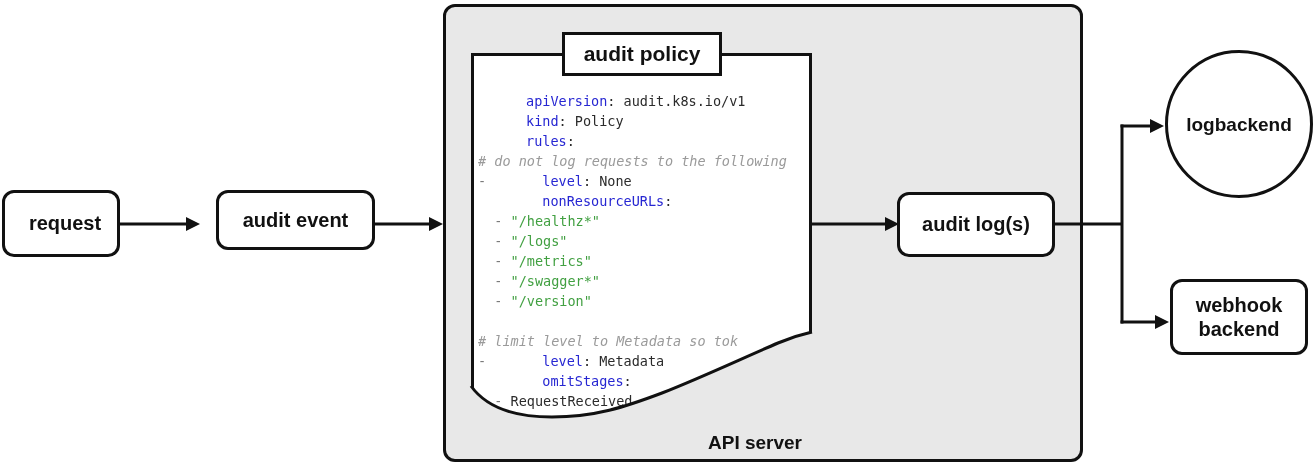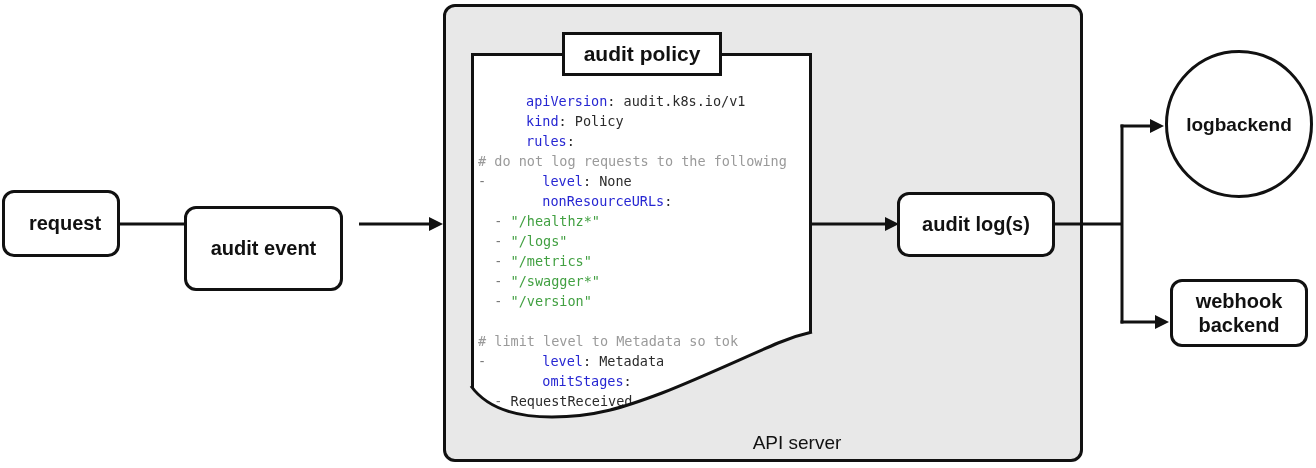--- a/index.html
+++ b/index.html
@@ -11,21 +11,21 @@
     --key:#2626d2;--string:#42a042;--comment:#9a9a9a;--dash:#7a7a7a;--plain:#2b2b2b;
   }
   .abs{position:absolute;}
   
   #api-box{
     left:443px;top:4px;width:640px;height:458px;box-sizing:border-box;
     background:var(--apifill);border:3.5px solid var(--line);border-radius:12px;z-index:1;
   }
   #api-label{
     left:755px;top:443px;transform:translate(-50%,-50%);
-    font-weight:400;font-size:19px;color:#111;z-index:2;white-space:nowrap;margin-left:42px;
+    font-weight:700;font-size:19px;color:#111;z-index:2;white-space:nowrap;
   }
   
   svg.layer{left:0;top:0;width:1316px;height:468px;pointer-events:none;}
   #arrows{z-index:3;}
   #arrows line{stroke:var(--line);stroke-width:3;}
   #arrows path{fill:var(--line);}
   
   #paper{
     left:471px;top:53px;width:341px;height:377px;box-sizing:border-box;
     background:#ffffff;border:3px solid var(--line);z-index:4;
@@ -33,35 +33,35 @@
   #code{
     left:471px;top:91px;width:341px;padding-left:7px;box-sizing:border-box;
     font-family:"DejaVu Sans Mono",monospace;font-size:13.5px;line-height:20px;
     white-space:pre;z-index:5;color:var(--plain);
   }
   .cl{height:20px;}
   .tk-key{color:var(--key);margin-left:48px;}
   .tk-plain{color:var(--plain);text-align:center;}
   .tk-string{color:var(--string);}
   .tk-dash{color:var(--dash);}
-  .tk-comment{color:var(--comment);}
+  .tk-comment{color:var(--comment);font-style:italic;}
   #curl{z-index:6;}
   
   .node{
     position:absolute;background:#ffffff;border:3.5px solid var(--line);
     border-radius:12px;box-sizing:border-box;
     display:flex;align-items:center;justify-content:center;
     font-weight:700;font-size:20px;color:#111;z-index:10;text-align:center;
   }
   #request{left:2px;top:190px;width:118px;height:67px;padding-left:8px;}
-  #audit-event{left:184px;top:190px;width:159px;height:85px;margin-top:16px;}
+  #audit-event{left:216px;top:190px;width:159px;height:60px;}
   #audit-policy{left:562px;top:32px;width:160px;height:44px;border-radius:0;font-size:21px;}
   #audit-logs{left:897px;top:192px;width:158px;height:65px;}
   #log-circle{left:1165px;top:50px;width:148px;height:148px;border-radius:50%;flex-direction:row;line-height:23px;font-size:19px;}
-  #webhook{left:1170px;top:279px;width:138px;height:68px;flex-direction:column;line-height:24px;}
+  #webhook{left:1170px;top:279px;width:138px;height:76px;flex-direction:column;line-height:24px;}
   .node span{display:block;}
 </style>
 </head>
 <body>
 
 <div id="canvas" style="--line: #111111; --apifill: #e8e8e8; --key: #2626d2; --string: #42a042; --comment: #9a9a9a; --dash: #7a7a7a; --plain: #2b2b2b;">
 
   <div id="api-box" class="abs"></div>
   <div id="api-label" class="abs">API server</div>
 

